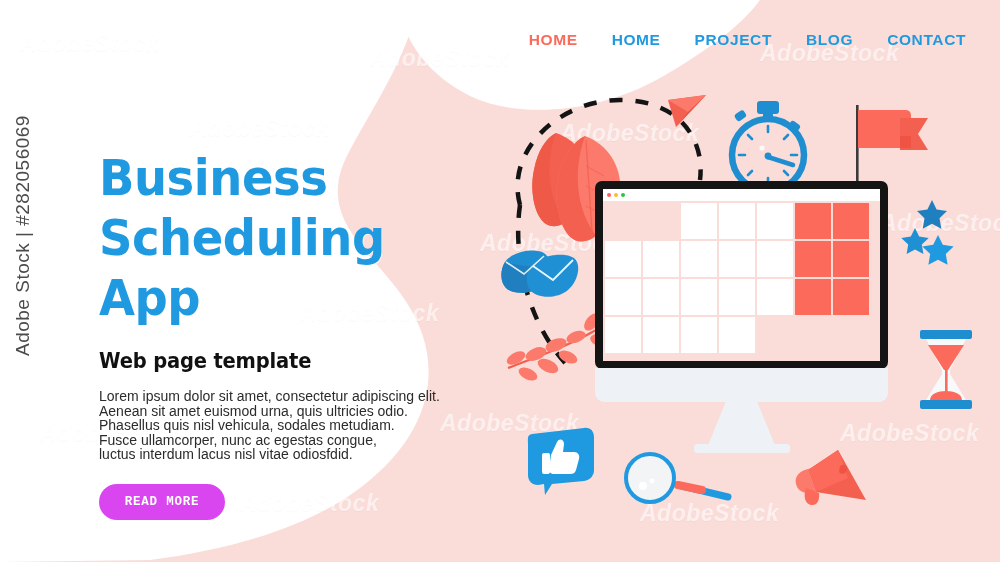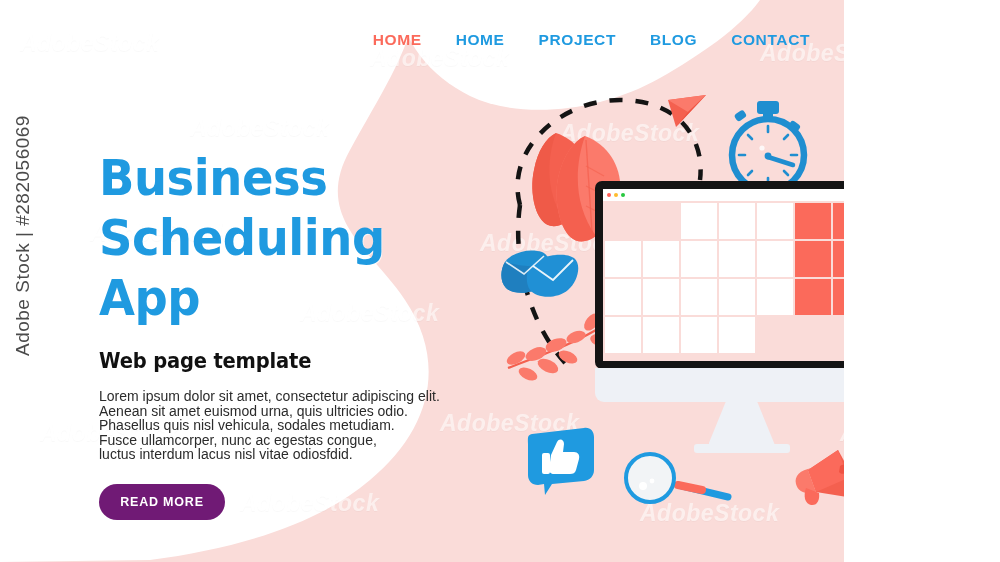--- a/index.html
+++ b/index.html
@@ -2,21 +2,21 @@
 <html><head>
 <meta charset="utf-8">
 <style>
   html,body{margin:0;padding:0;}
   body{
     width:1000px;height:562px;
     background:#ffffff;
     font-family:"Liberation Sans", sans-serif;
     overflow:hidden;
   }
-  #stage{position:relative;width:844px;height:562px;overflow:hidden;background:#fadcd9;}
+  #stage{position:relative;width:1000px;height:562px;overflow:hidden;background:#fadcd9;}
 
   
   .bg-svg{position:absolute;inset:0;width:1000px;height:562px;}
 
   
   .wm-side{
     position:absolute;left:-112px;top:210px;width:270px;
     transform:rotate(-90deg);
     font-size:19px;color:#3c3c3c;letter-spacing:.5px;
     white-space:nowrap;opacity:.92;
@@ -60,25 +60,25 @@
     letter-spacing:-0.2px;
   }
   .body-copy{
     margin-top:16px;
     font-size:14px;line-height:14.6px;color:#2b2b2b;
   }
   .body-copy div{white-space:nowrap;}
   .btn{
     margin-top:22px;
     width:126px;height:36px;border-radius:19px;
-    background:#701a75;border:none;
+    background:#d946ef;border:none;
     color:#ffffff;font-weight:bold;font-size:12.5px;letter-spacing:.8px;
     display:flex;align-items:center;justify-content:center;
     cursor:pointer;
-    font-family:Liberation Sans, sans-serif;
+    font-family:Liberation Mono, monospace;
   }
 
   
   .illus{position:absolute;left:0;top:0;width:1000px;height:562px;z-index:20;}
 
   
   .monitor{position:absolute;left:595px;top:181px;width:293px;z-index:25;}
   .screen-frame{
     width:293px;height:188px;background:#141414;
     border-radius:7px;padding:0;box-sizing:border-box;

